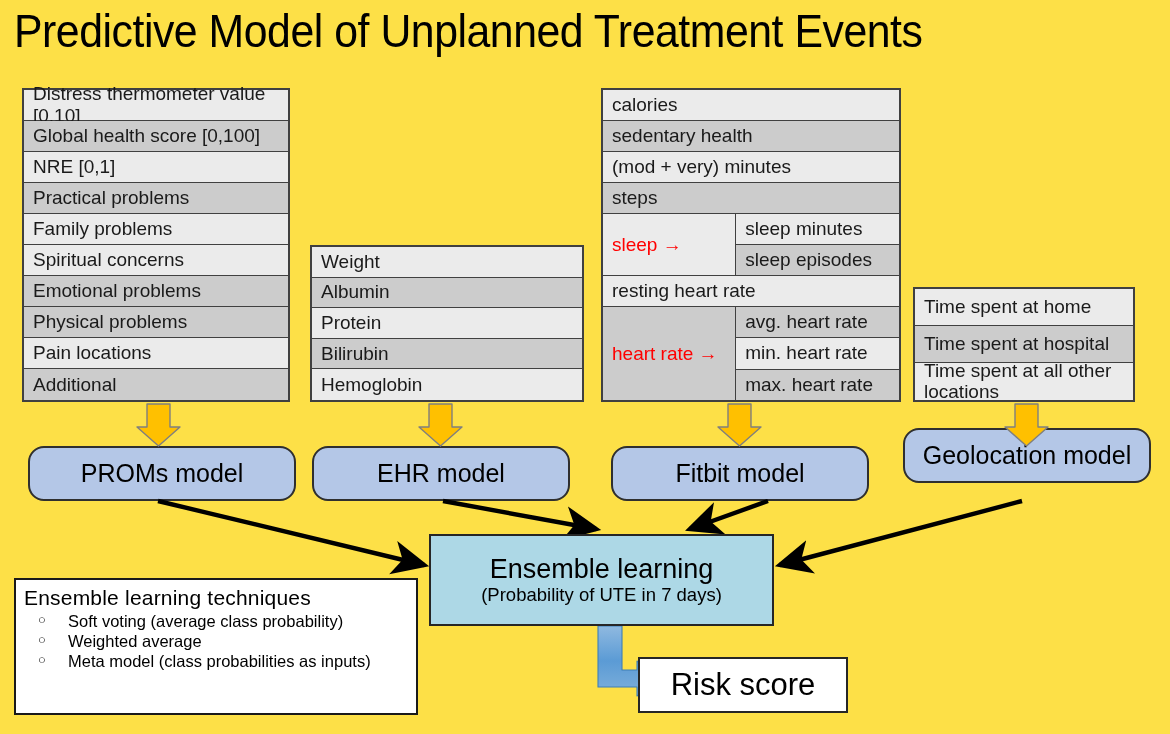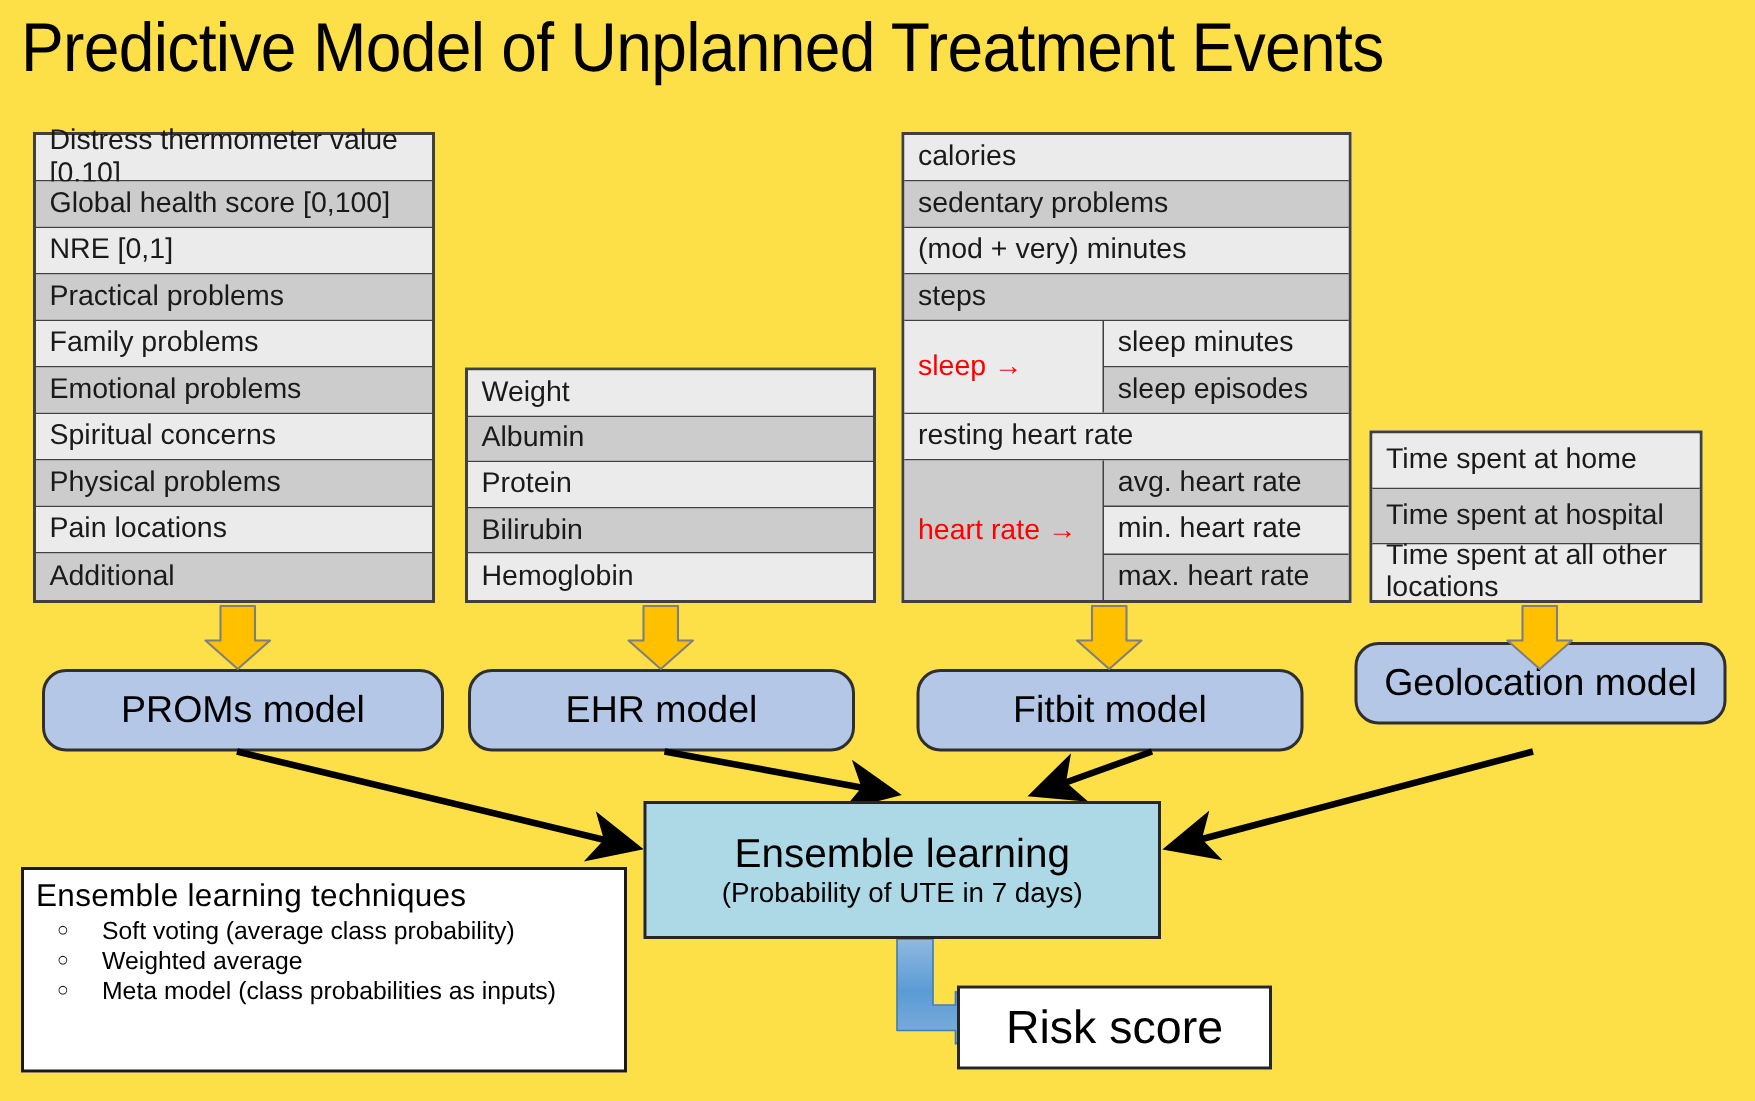--- a/index.html
+++ b/index.html
@@ -199,26 +199,26 @@
       <div class="frow" style="height: 10%;">
         <div class="fcell light">NRE [0,1]</div>
       </div>
       <div class="frow" style="height: 10%;">
         <div class="fcell dark">Practical problems</div>
       </div>
       <div class="frow" style="height: 10%;">
         <div class="fcell light">Family problems</div>
       </div>
       <div class="frow" style="height: 10%;">
+        <div class="fcell light">Spiritual concerns</div>
+      </div>
+      <div class="frow" style="height: 10%;">
         <div class="fcell dark">Emotional problems</div>
       </div>
       <div class="frow" style="height: 10%;">
-        <div class="fcell light">Spiritual concerns</div>
-      </div>
-      <div class="frow" style="height: 10%;">
         <div class="fcell dark">Physical problems</div>
       </div>
       <div class="frow" style="height: 10%;">
         <div class="fcell light">Pain locations</div>
       </div>
       <div class="frow" style="height: 10%;">
         <div class="fcell dark">Additional</div>
       </div>
     </div>
 
@@ -238,21 +238,21 @@
       <div class="frow" style="height: 20%;">
         <div class="fcell light">Hemoglobin</div>
       </div>
     </div>
 
   <div class="ftable" id="table-fitbit" style="left:601px; top:88px; width:300px; height:314px;">
       <div class="frow" style="height: 10%;">
         <div class="fcell light">calories</div>
       </div>
       <div class="frow" style="height: 10%;">
-        <div class="fcell dark">sedentary problems</div>
+        <div class="fcell dark">sedentary health</div>
       </div>
       <div class="frow" style="height: 10%; justify-content: center;">
         <div class="fcell light">(mod + very) minutes</div>
       </div>
       <div class="frow" style="height: 10%;">
         <div class="fcell dark">steps</div>
       </div>
       <div class="splitrow" style="height: 20%;">
         <div class="splitleft light">
           <span class="redlabel">sleep →</span>

